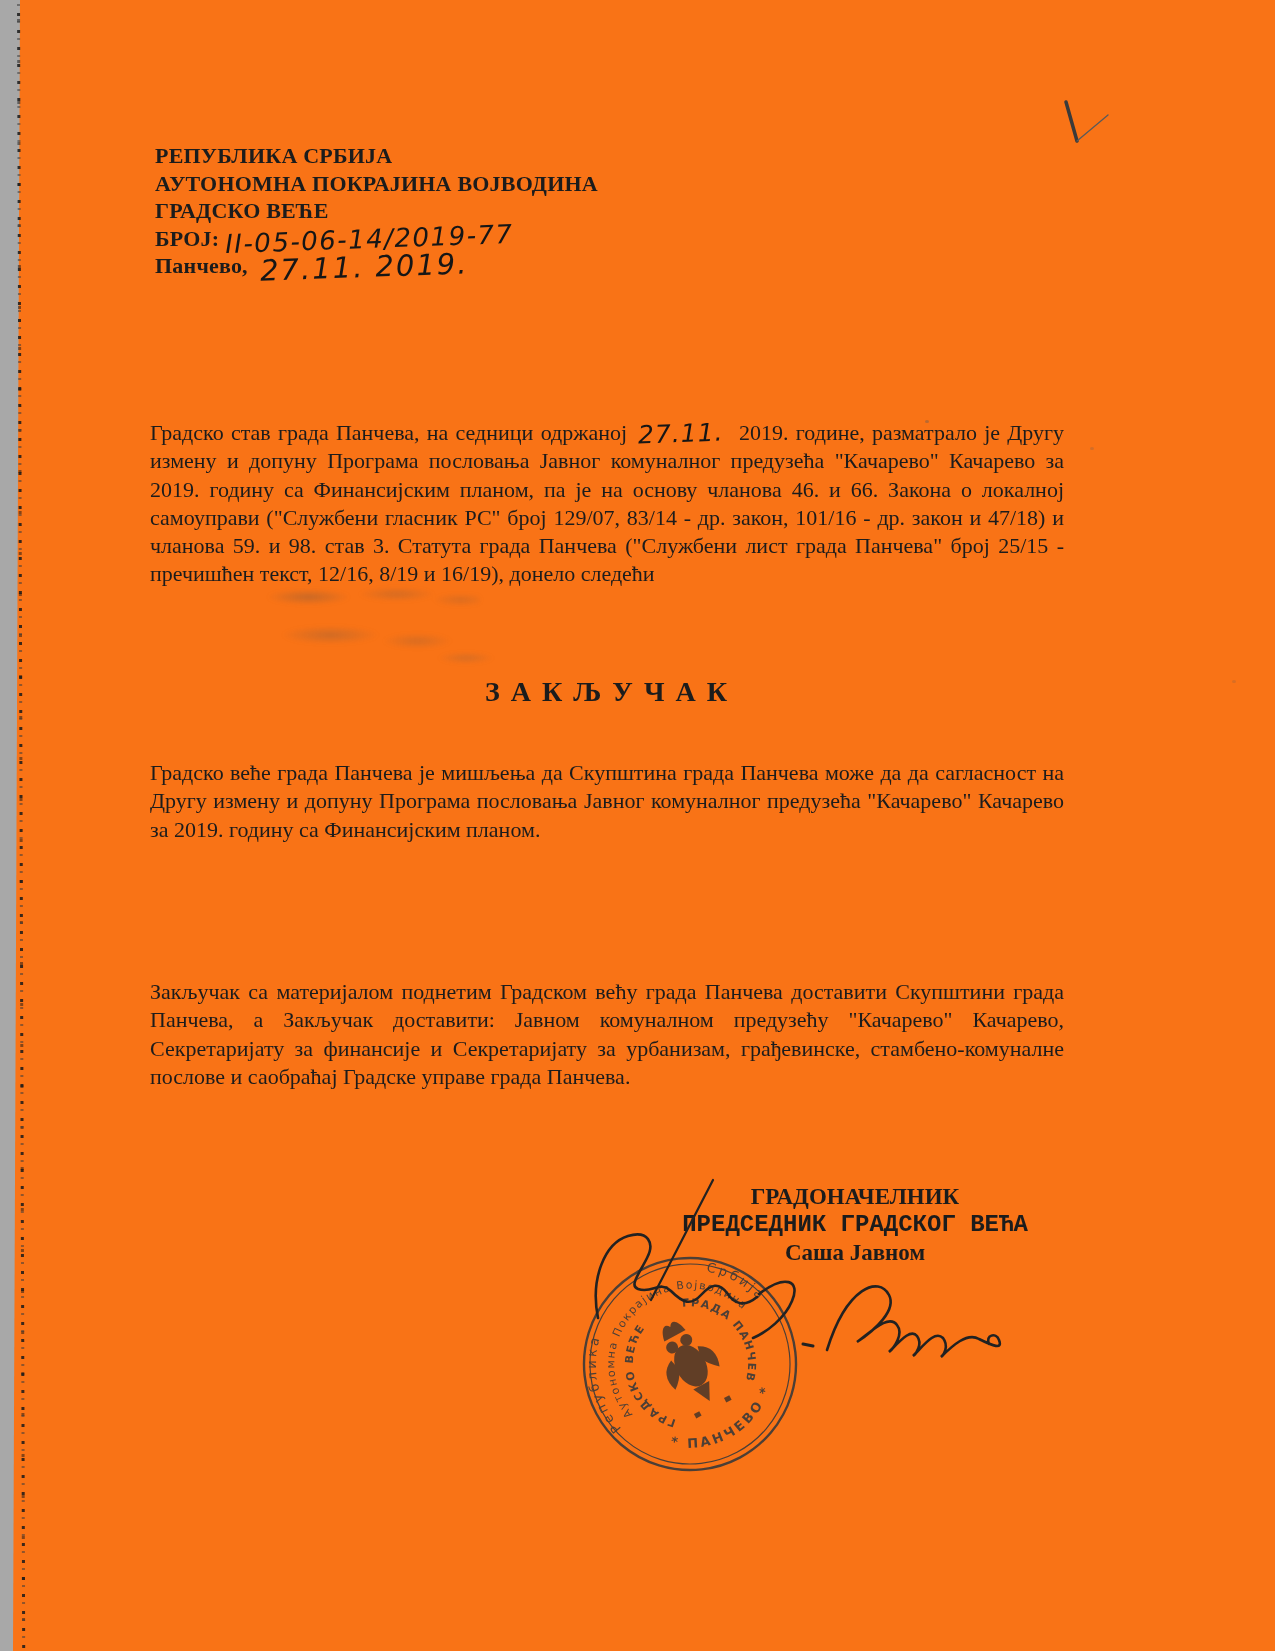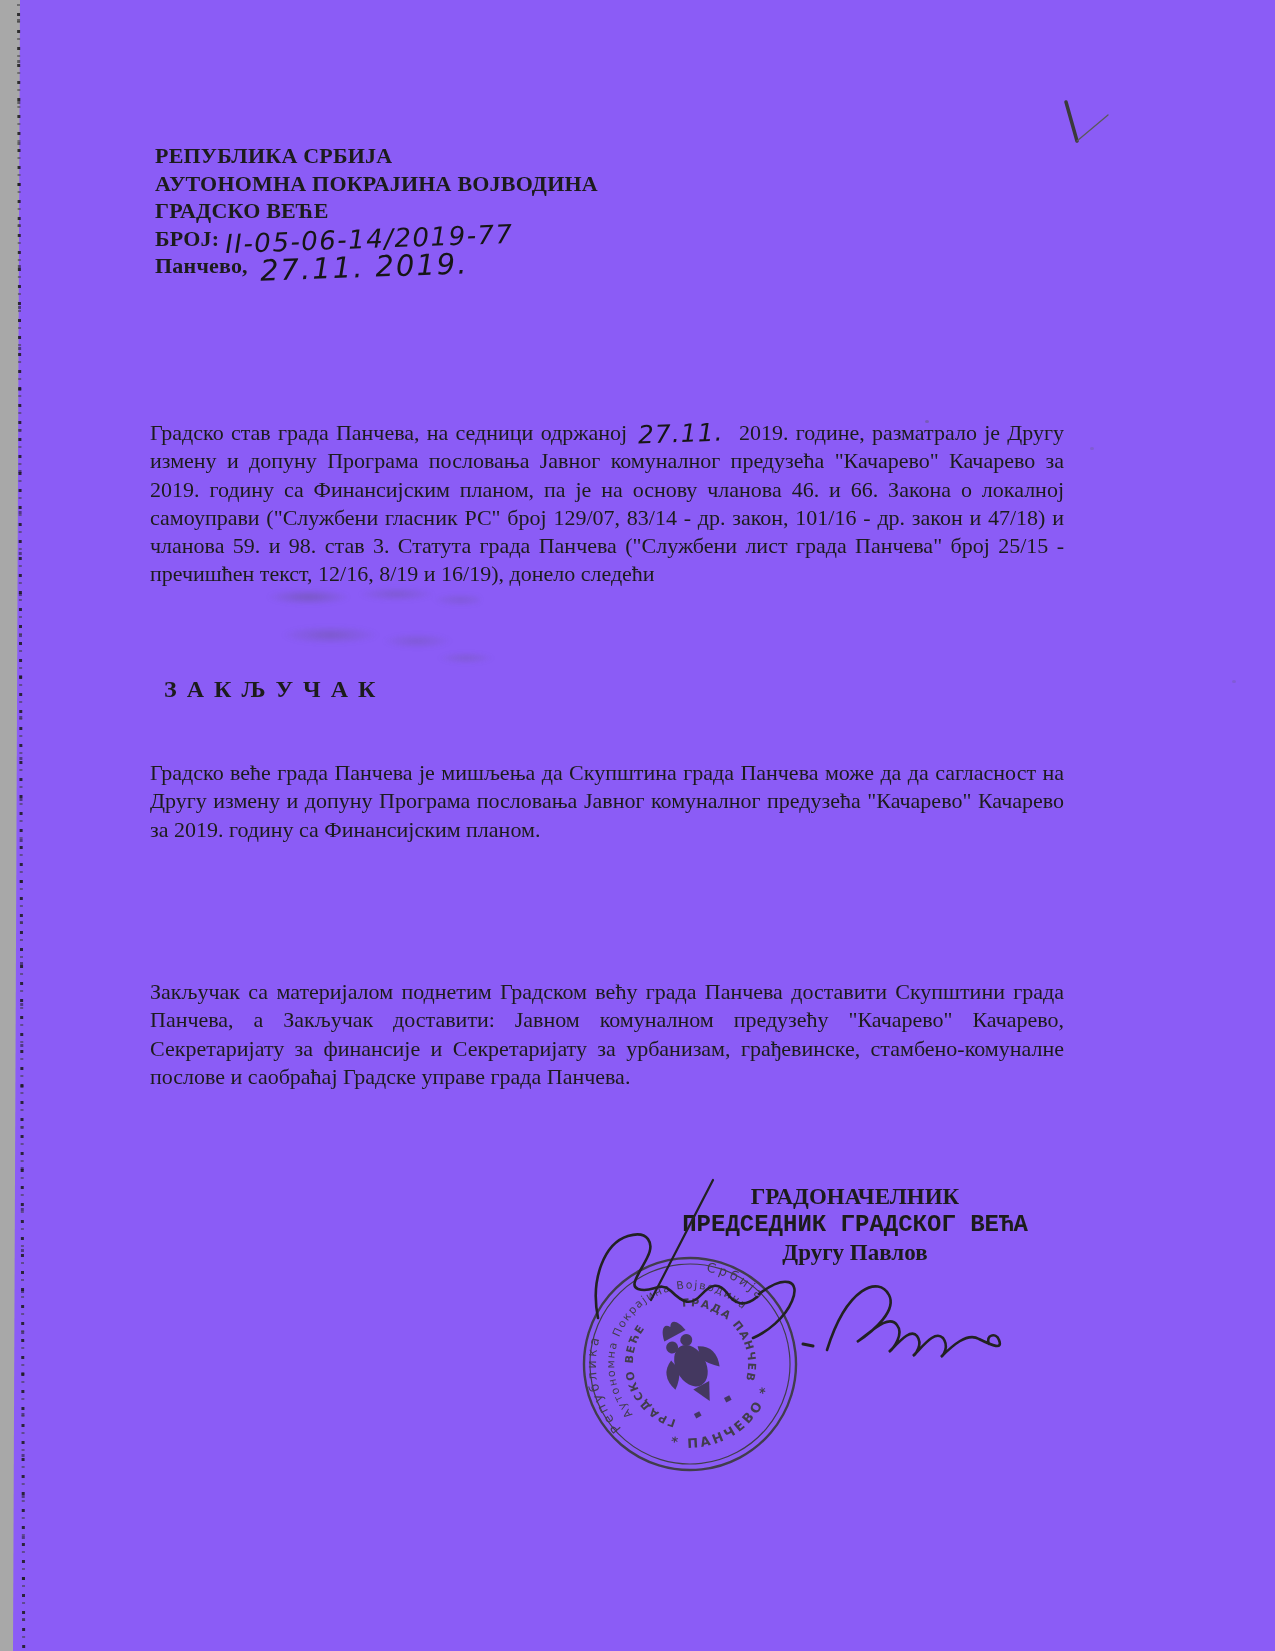--- a/index.html
+++ b/index.html
@@ -1,16 +1,16 @@
 <!DOCTYPE html>
 <html><head>
 <meta charset="utf-8">
 <style>
   html,body{margin:0;padding:0;background:#e8e8e8;}
-  .canvas{position:relative;width:1275px;height:1651px;background:#8b5cf6;overflow:hidden;
+  .canvas{position:relative;width:1275px;height:1651px;background:#f97316;overflow:hidden;
           font-family:"Liberation Serif","DejaVu Serif",serif;color:#1c1c1c;}
   
   .scan-edge{position:absolute;left:0;top:0;width:22px;height:1651px;background:#a8a8a8;
              clip-path:polygon(0 0,20px 0,13px 100%,0 100%);}
   .scan-edge-line{position:absolute;left:17px;top:-4px;width:3px;height:1662px;
       background:
         repeating-linear-gradient(180deg,rgba(25,25,25,.85) 0 3px,transparent 3px 8px,rgba(60,60,60,.55) 8px 10px,transparent 10px 17px),
         repeating-linear-gradient(180deg,transparent 0 23px,rgba(20,20,20,.5) 23px 26px,transparent 26px 41px);
       transform-origin:top left;transform:rotate(-0.18deg);}
   
@@ -20,22 +20,22 @@
   .hand{font-family:"DejaVu Sans",sans-serif;font-style:italic;display:inline-block;
         transform:rotate(-2deg);color:#161616;}
   .hand-number{font-size:26px;line-height:14px;vertical-align:-2px;letter-spacing:1.5px;font-weight:500;}
   .hand-date-hdr{font-size:29px;line-height:14px;vertical-align:-4px;letter-spacing:2px;font-weight:500;margin-left:6px;}
   .hand-inline{font-size:25px;line-height:12px;vertical-align:-2px;letter-spacing:1px;font-weight:500;margin:0 8px 0 4px;}
   
   .para{position:absolute;left:150px;width:914px;text-align:justify;font-size:22px;line-height:28.3px;}
   #p1{top:419px;}
   #p2{top:759px;font-family:Liberation Serif, serif;}
   #p3{top:939px;margin-top:39px;}
-  .doc-title{position:absolute;left:164px;width:914px;top:676px;
-             font-weight:bold;font-size:24px;letter-spacing:2px;}
+  .doc-title{position:absolute;left:150px;width:914px;top:676px;text-align:center;
+             font-weight:bold;font-size:28px;letter-spacing:2px;}
   
   .sig-block{position:absolute;left:610px;top:1183px;width:490px;text-align:center;
              font-weight:bold;line-height:28px;}
   .sig-t1{font-size:23px;}
   .sig-t2{font-size:24px;font-family:Liberation Mono, monospace;}
   .sig-name{font-size:23px;}
   
   .stamp{position:absolute;left:578px;top:1252px;width:224px;height:224px;
          transform:rotate(-28deg);opacity:.9;}
   .stamp text{font-family:"DejaVu Sans",sans-serif;fill:#3a3a3a;}
@@ -92,21 +92,21 @@
   <div class="speck" style="left:1232px;top:680px;opacity:.5;"></div>
 
   <div class="doc-title">З А К Љ У Ч А К</div>
 
   <div class="para" id="p2">Градско веће града Панчева је мишљења да Скупштина града Панчева може да да сагласност на Другу измену и допуну Програма пословања Јавног комуналног предузећа "Качарево" Качарево за 2019. годину са Финансијским планом.</div>
   <div class="para" id="p3">Закључак са материјалом поднетим Градском већу града Панчева доставити Скупштини града Панчева, а Закључак доставити: Јавном комуналном предузећу "Качарево" Качарево, Секретаријату за финансије и Секретаријату за урбанизам, грађевинске, стамбено-комуналне послове и саобраћај Градске управе града Панчева.</div>
 
   <div class="sig-block">
     <div class="sig-t1">ГРАДОНАЧЕЛНИК</div>
     <div class="sig-t2">ПРЕДСЕДНИК ГРАДСКОГ ВЕЋА</div>
-    <div class="sig-name">Другу Павлов</div>
+    <div class="sig-name">Саша Јавном</div>
   </div>
 
   <svg class="stamp" viewBox="0 0 224 224">
     <defs>
       <path id="arcOuterL" d="M 45 178 A 94 94 0 0 1 112 18"></path>
       <path id="arcOuterR" d="M 112 18 A 94 94 0 0 1 179 178"></path>
       <path id="ring2" d="M 58 166 A 76 76 0 1 1 166 166"></path>
       <path id="innerL" d="M 75 156 A 58 58 0 0 1 92 58"></path>
       <path id="innerR" d="M 132 58 A 58 58 0 0 1 150 156"></path>
       <path id="arcBottom" d="M 48 166 A 84 84 0 0 0 176 166"></path>

